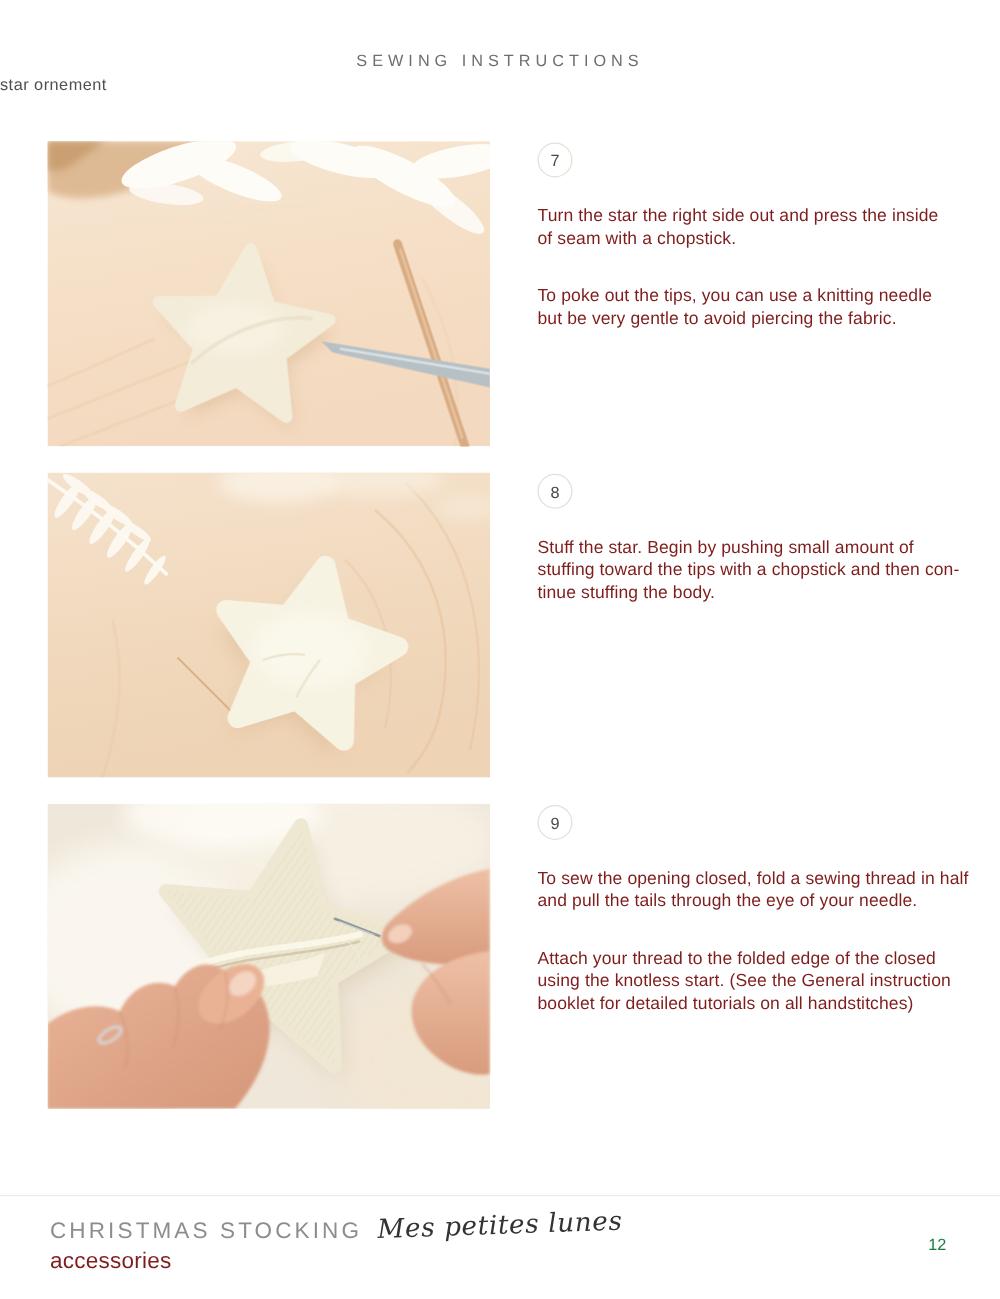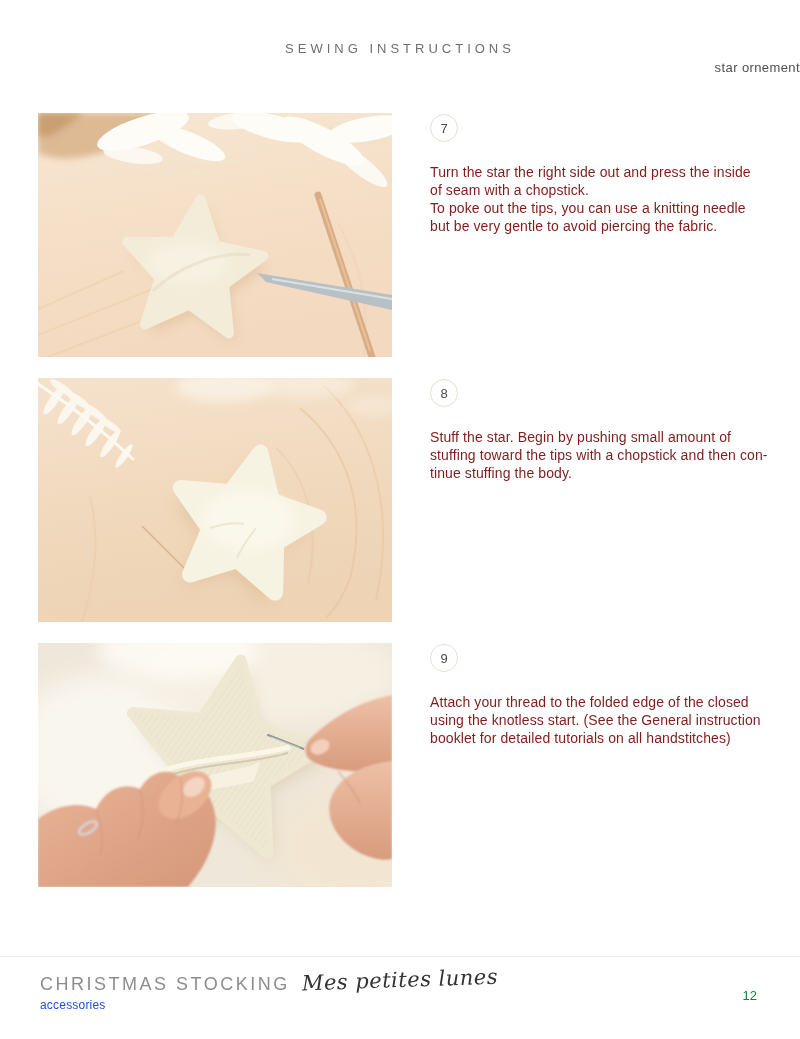--- a/index.html
+++ b/index.html
@@ -6,46 +6,46 @@
   .page {
     position:relative; width:800px; height:1039px; background:#ffffff;
     font-family:"Liberation Sans", sans-serif; overflow:hidden;
   }
   
   .doc-title {
     position:absolute; top:41px; left:0; right:0; text-align:center;
     font-size:13px; letter-spacing:4px; color:#6e6e6e; font-weight:400;
   }
   .doc-subtitle {
-    position:absolute; top:60px; left:0; right:0; text-align:right;
+    position:absolute; top:60px; left:0; right:0; text-align:left;
     font-size:13px; letter-spacing:0.4px; color:#4f4f4f;
   }
   
   .photo { position:absolute; left:38px; width:354px; height:244px; margin:0; }
   .photo svg { display:block; }
   #photo1 { top:113px; } #photo2 { top:378px; } #photo3 { top:643px; }
   
   .step { position:absolute; left:430px; width:352px; }
   #step7 { top:114px; } #step8 { top:379px; } #step9 { top:644px; }
   .step-circle {
     width:28px; height:28px; box-sizing:border-box; border:1px solid #e6dfd5;
     border-radius:50%; display:flex; align-items:center; justify-content:center;
     font-size:13px; color:#4a4a4a; background:#fff;
   }
   .step-paragraph {
     white-space:pre-line; font-size:14px; line-height:18px; color:#7f1d1d;
     letter-spacing:0.1px;
   }
   .step-body { margin-top:21px; }
-  .step-paragraph + .step-paragraph { margin-top:0; }
+  .step-paragraph + .step-paragraph { margin-top:28px; }
   
   .footer-rule { position:absolute; top:956px; left:0; width:800px; height:1px; background:#ececec; }
   .footer-left { position:absolute; left:40px; top:974px; }
   .footer-project { font-size:18px; letter-spacing:2.5px; color:#8d8d8d; }
-  .footer-sub { font-size:12px; color:#1d4ed8; margin-top:3px; letter-spacing:0.2px; }
+  .footer-sub { font-size:18px; color:#7f1d1d; margin-top:3px; letter-spacing:0.2px; }
   .brand {
     position:absolute; left:0; right:0; top:968px; text-align:center;
     font-family:"DejaVu Serif", serif; font-style:italic; font-size:21px;
     color:#333333; transform:rotate(-2deg); letter-spacing:0.5px;
   }
   .page-num { position:absolute; right:43px; top:988px; font-size:13px; color:#15803d; }
 </style>
 </head>
 <body>
 
@@ -235,20 +235,22 @@
         <ellipse cx="50" cy="185" rx="10" ry="4.5" transform="rotate(-32 50 185)" fill="none" stroke="#d6d4d2" stroke-width="2.5"></ellipse>
       </g>
     </svg>
   </figure>
 
   <div class="step" id="step9">
     <div class="step-circle">
       <span>9</span>
     </div>
     <div class="step-body">
+      <div class="step-paragraph">To sew the opening closed, fold a sewing thread in half
+and pull the tails through the eye of your needle.</div>
       <div class="step-paragraph">Attach your thread to the folded edge of the closed
 using the knotless start. (See the General instruction
 booklet for detailed tutorials on all handstitches)</div>
     </div>
   </div>
 
   <div class="footer-rule"></div>
   <div class="footer-left">
     <div class="footer-project">CHRISTMAS STOCKING</div>
     <div class="footer-sub">accessories</div>

